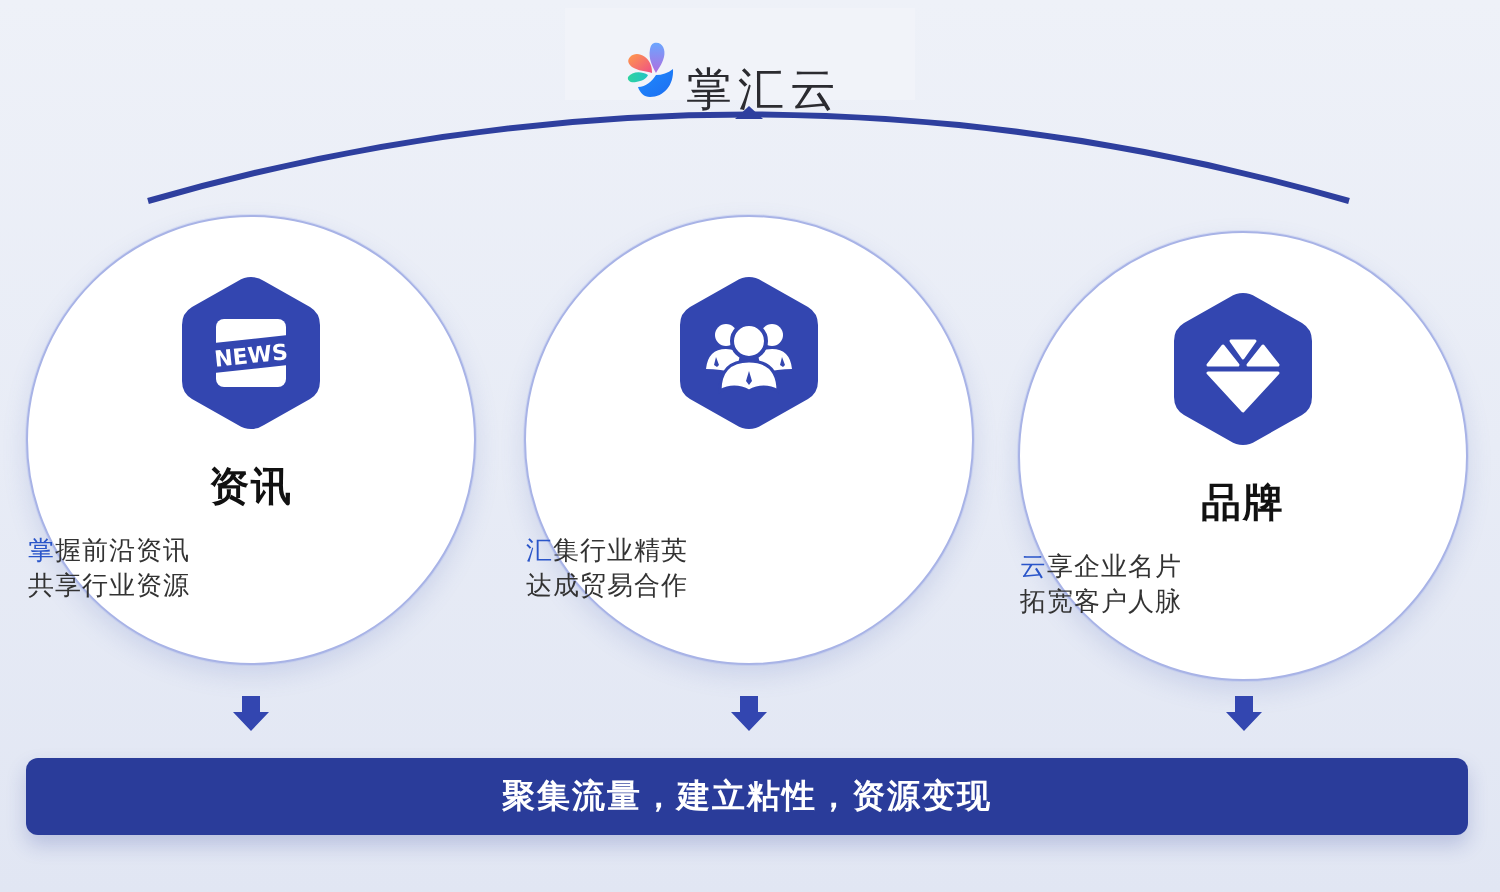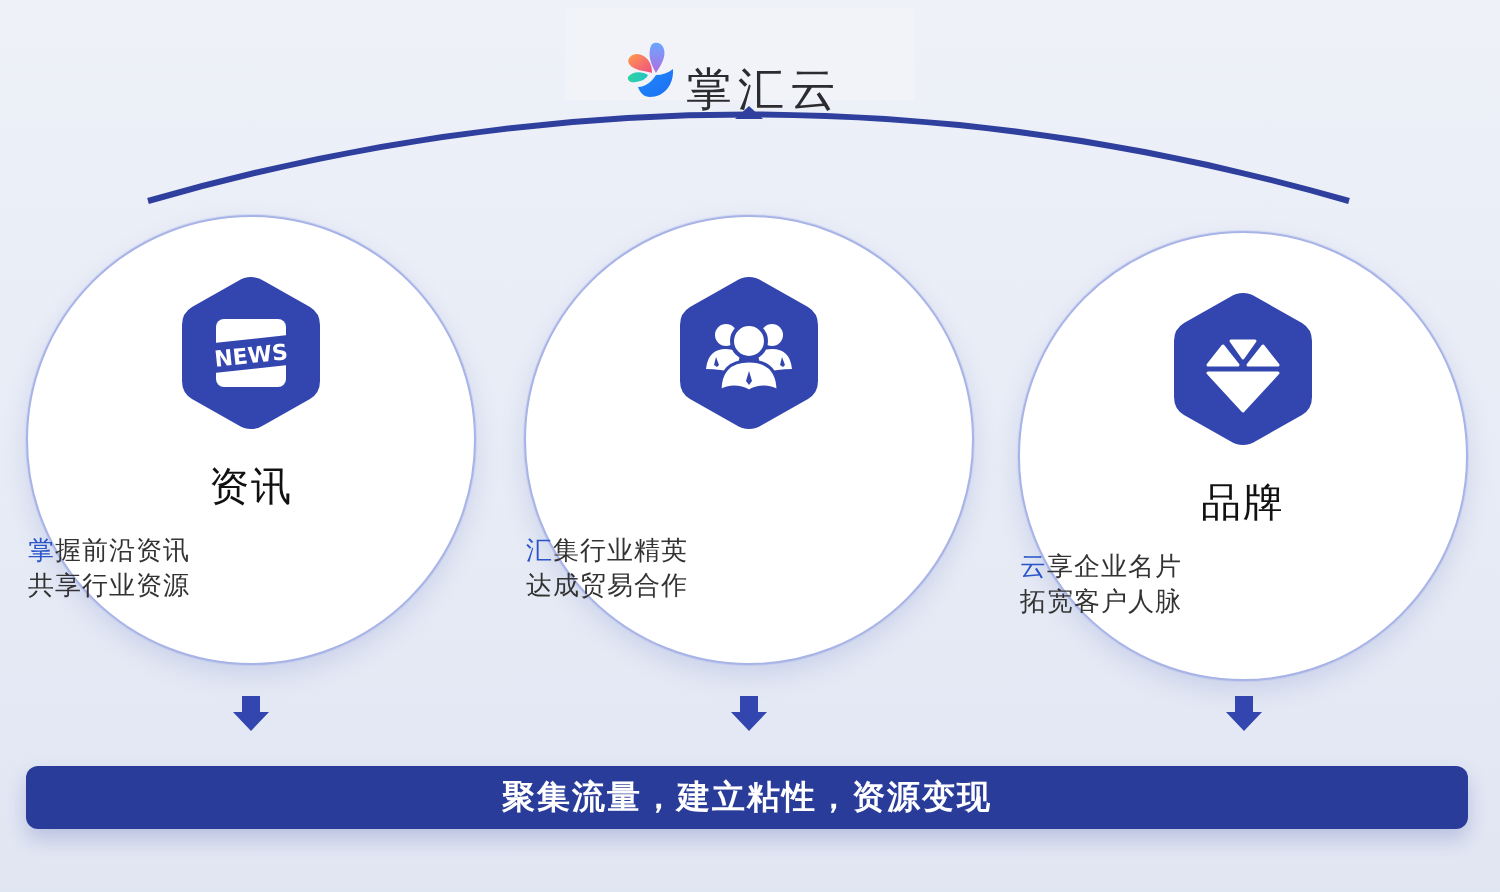--- a/index.html
+++ b/index.html
@@ -30,33 +30,33 @@
       background: #ffffff;
       border: 2px solid #a8b3e6;
       box-shadow: 0 10px 24px rgba(90,110,190,0.18), 0 0 0 1px rgba(200,210,245,0.5);
     }
     .circle .hex {
       position: absolute; left: 50%; top: 56px; transform: translateX(-50%);
       width: 146px; height: 160px;
     }
     .circle .title {
       position: absolute; left: 0; right: 0; top: 242px; text-align: center;
-      font-size: 40px; font-weight: normal; color: #111111; letter-spacing: 2px;
+      font-size: 40px; font-weight: bold; color: #111111; letter-spacing: 2px;
     }
     .circle .desc {
       position: absolute; left: 0; right: 0; top: 316px; text-align: left;
       font-size: 26px; color: #333333; line-height: 35px; letter-spacing: 1px;
     }
     .circle .desc .hl { color: #2a55c9; }
     .arrow { position: absolute; top: 696px; width: 38px; height: 36px; }
     .bar {
-      position: absolute; left: 26px; top: 758px; width: 1442px; height: 63px;
+      position: absolute; left: 26px; top: 758px; width: 1442px; height: 77px;
       background: #2a3c9a; border-radius: 12px;
       box-shadow: 0 10px 20px rgba(42,60,154,0.22);
-      display: flex; align-items: center; justify-content: center; margin-top: 8px;
+      display: flex; align-items: center; justify-content: center;
     }
     .bar span {
       color: #ffffff; font-size: 33px; font-weight: bold; letter-spacing: 2px;
     }
   </style>
 </head>
 <body>
 
 <div class="logo-panel"></div>
 

